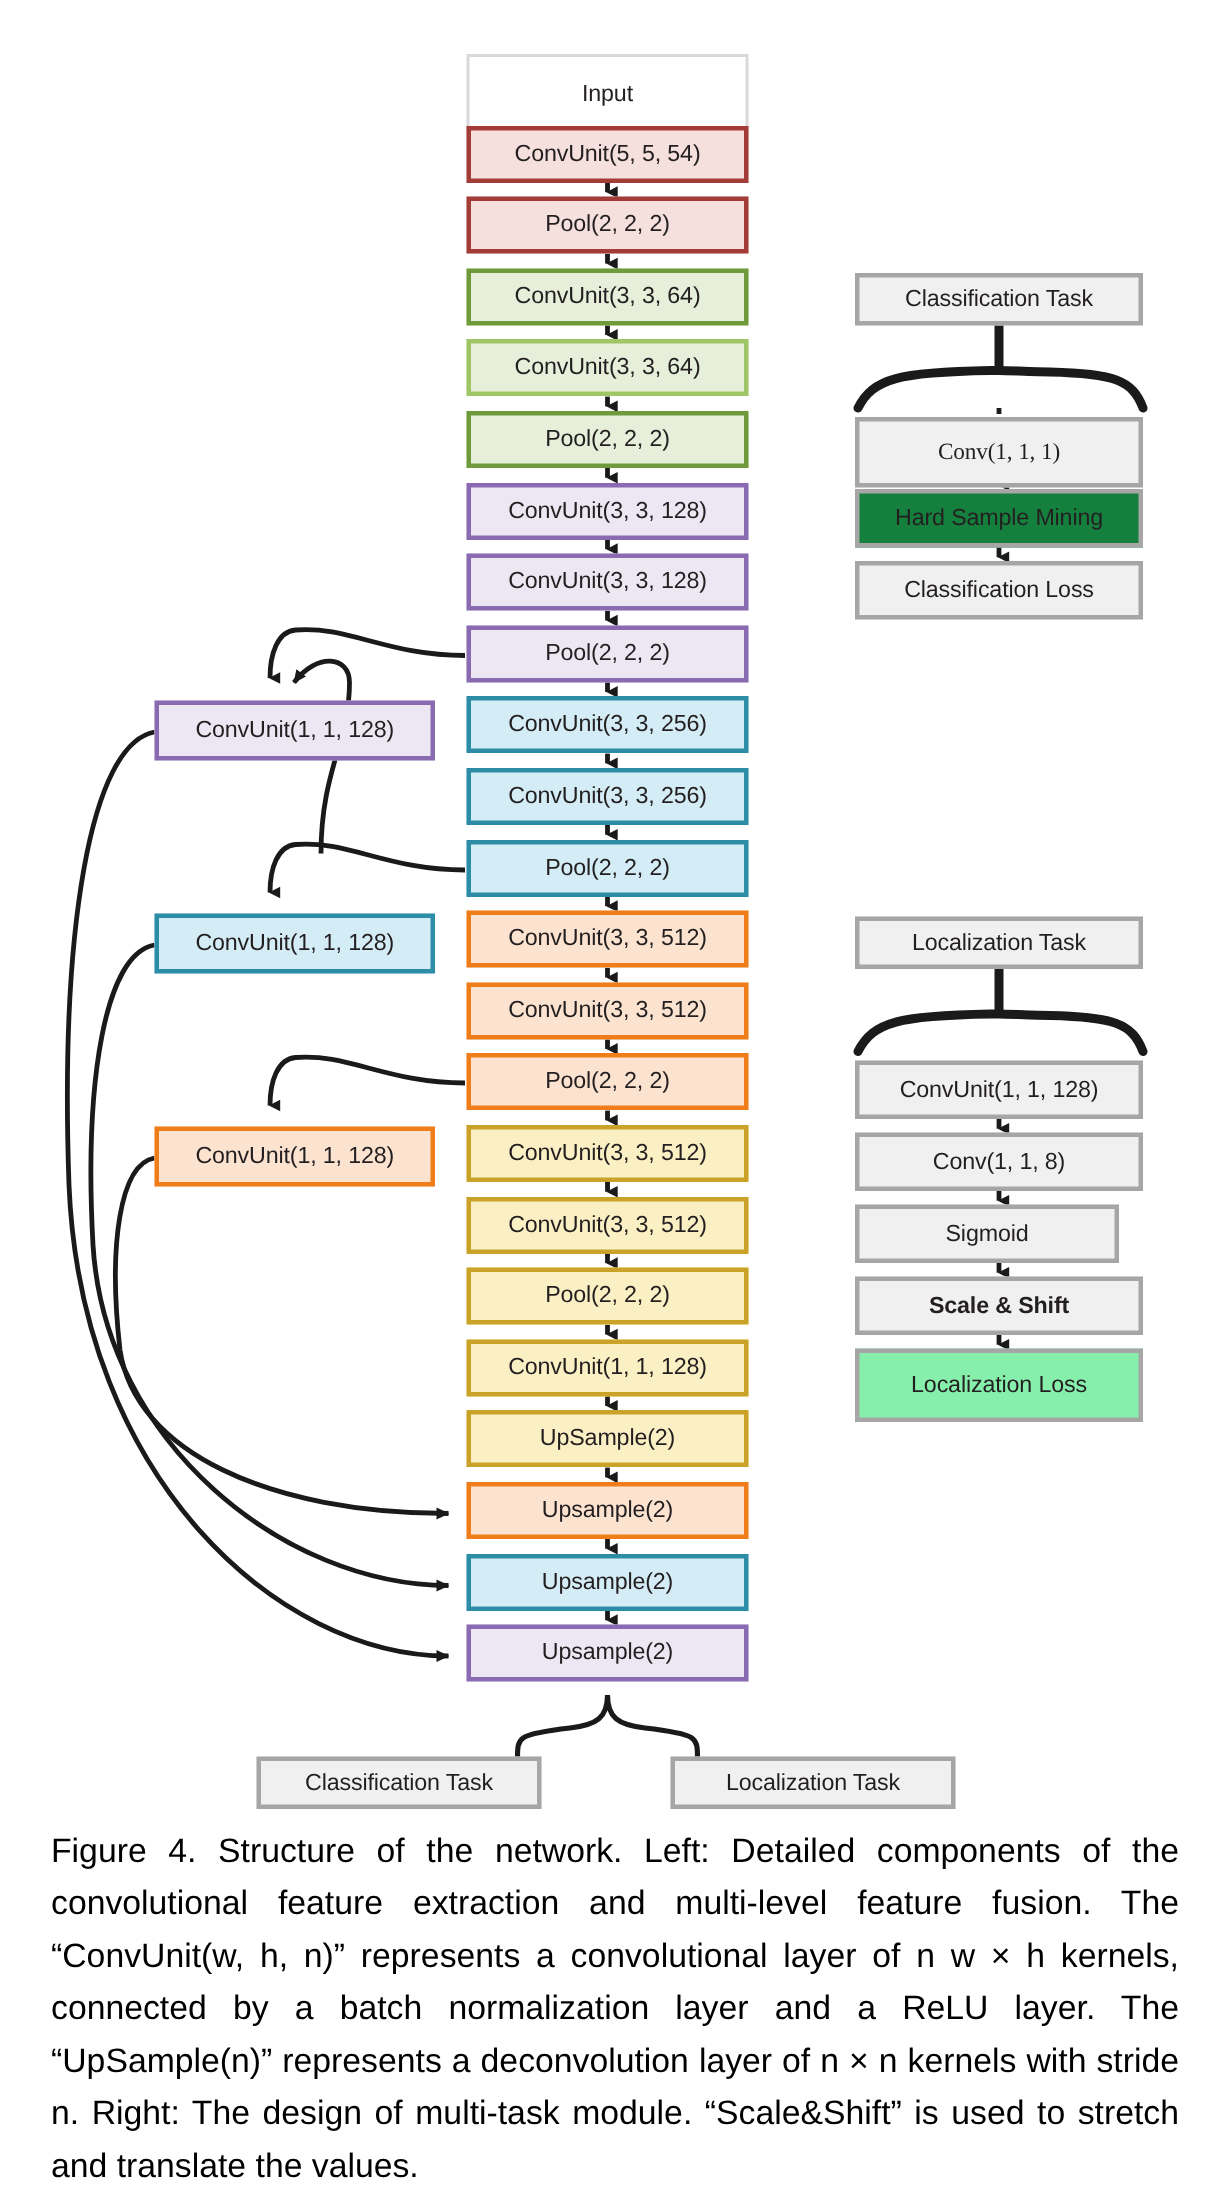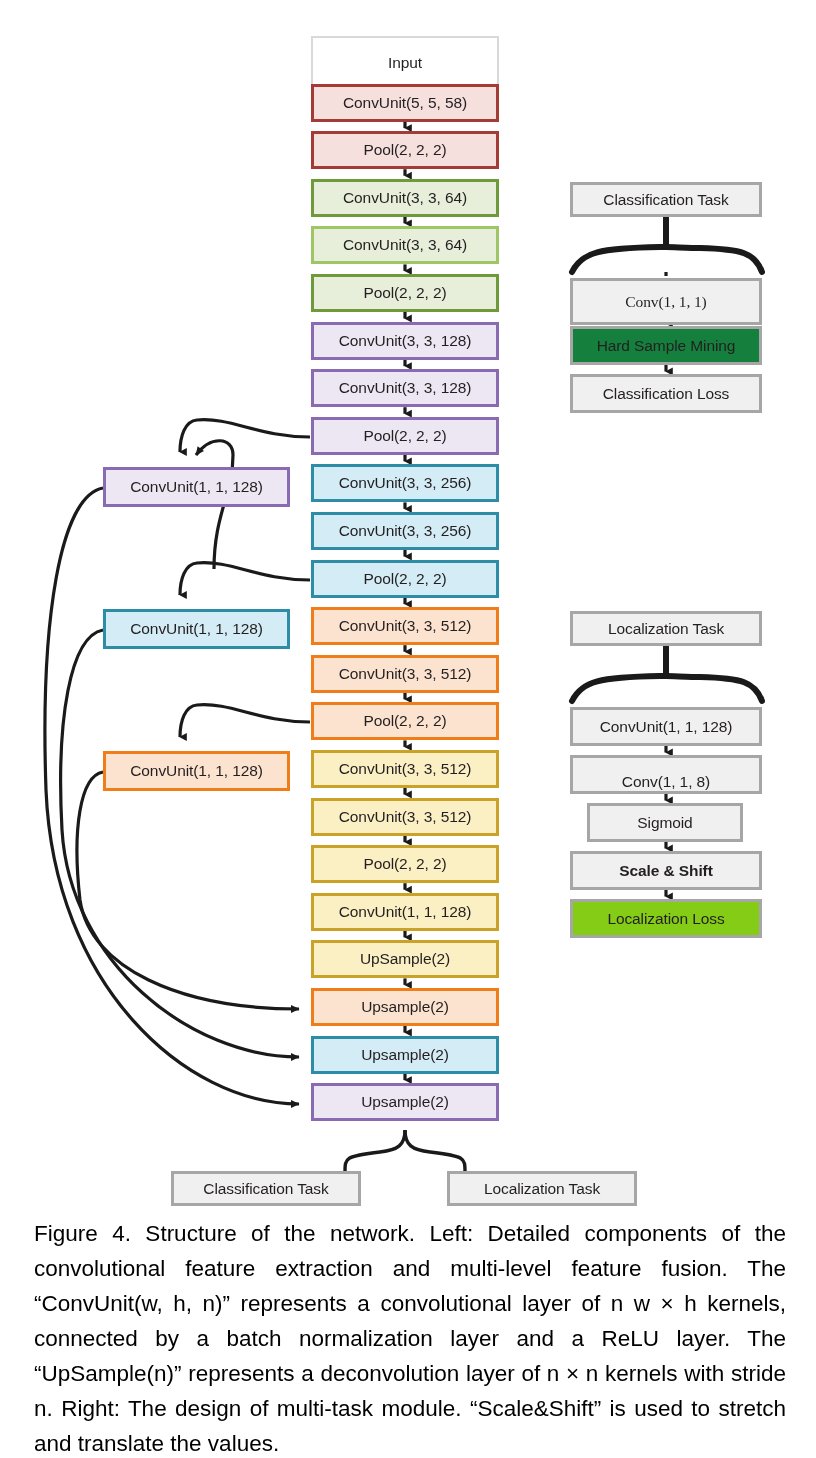--- a/index.html
+++ b/index.html
@@ -134,21 +134,21 @@
       <line x1="666" y1="842" x2="666" y2="848.5" stroke-width="3.2" marker-end="url(#arrowDown)"></line>
       <line x1="666" y1="890" x2="666" y2="896.5" stroke-width="3.2" marker-end="url(#arrowDown)"></line>
     </g>
   </svg>
 
   <div class="node thin" style="left:311px; top:36px; width:188px; height:54px; border-color:#d9d9d9; background:#ffffff;">
     <span>Input</span>
   </div>
 
   <div class="node thick" style="left:311px; top:83.6px; width:188px; height:38px; border-color:#a33c36; background:#f5e0dd;">
-    <span>ConvUnit(5, 5, 58)</span>
+    <span>ConvUnit(5, 5, 54)</span>
   </div>
 
   <div class="node thick" style="left:311px; top:131.2px; width:188px; height:38px; border-color:#a33c36; background:#f5e0dd;">
     <span>Pool(2, 2, 2)</span>
   </div>
 
   <div class="node thick" style="left:311px; top:178.8px; width:188px; height:38px; border-color:#6f9a3b; background:#e7efdb;">
     <span>ConvUnit(3, 3, 64)</span>
   </div>
 
@@ -257,33 +257,33 @@
   </div>
 
   <div class="node gray" style="left:570px; top:611px; width:192px; height:35px; border-color:#a6a6a6; background:#f0f0f0;">
     <span>Localization Task</span>
   </div>
 
   <div class="node gray" style="left:570px; top:707px; width:192px; height:39px; border-color:#a6a6a6; background:#f0f0f0;">
     <span>ConvUnit(1, 1, 128)</span>
   </div>
 
-  <div class="node gray" style="left:570px; top:755px; width:192px; height:39px; border-color:#a6a6a6; background:#f0f0f0;align-items:flex-end;">
+  <div class="node gray" style="left:570px; top:755px; width:192px; height:39px; border-color:#a6a6a6; background:#f0f0f0;">
     <span>Conv(1, 1, 8)</span>
   </div>
 
-  <div class="node gray" style="left:570px; top:803px; width:156px; height:39px; border-color:#a6a6a6; background:#f0f0f0;margin-left:17px;">
+  <div class="node gray" style="left:570px; top:803px; width:176px; height:39px; border-color:#a6a6a6; background:#f0f0f0;">
     <span>Sigmoid</span>
   </div>
 
   <div class="node gray" style="left:570px; top:851px; width:192px; height:39px; border-color:#a6a6a6; background:#f0f0f0;font-weight:bold;">
     <span>Scale &amp; Shift</span>
   </div>
 
-  <div class="node gray" style="left:570px; top:899px; width:192px; height:39px; border-color:#a6a6a6; background:#84cc16;">
+  <div class="node gray" style="left:570px; top:899px; width:192px; height:49px; border-color:#a6a6a6; background:#86efac;">
     <span>Localization Loss</span>
   </div>
 
   <div class="node gray" style="left:171px; top:1171px; width:190px; height:35px; border-color:#a6a6a6; background:#f0f0f0;">
     <span>Classification Task</span>
   </div>
 
   <div class="node gray" style="left:447px; top:1171px; width:190px; height:35px; border-color:#a6a6a6; background:#f0f0f0;">
     <span>Localization Task</span>
   </div>

